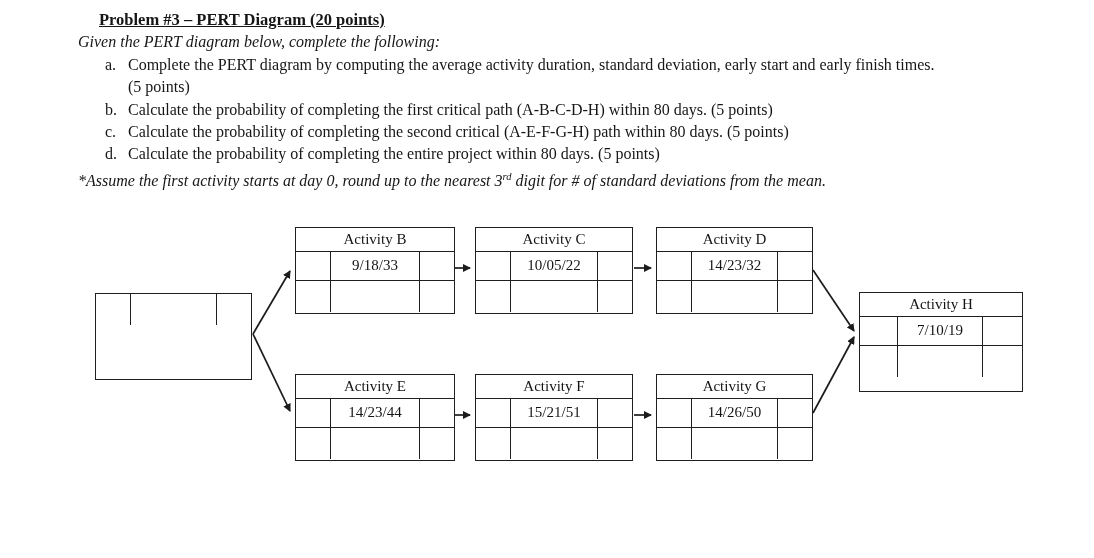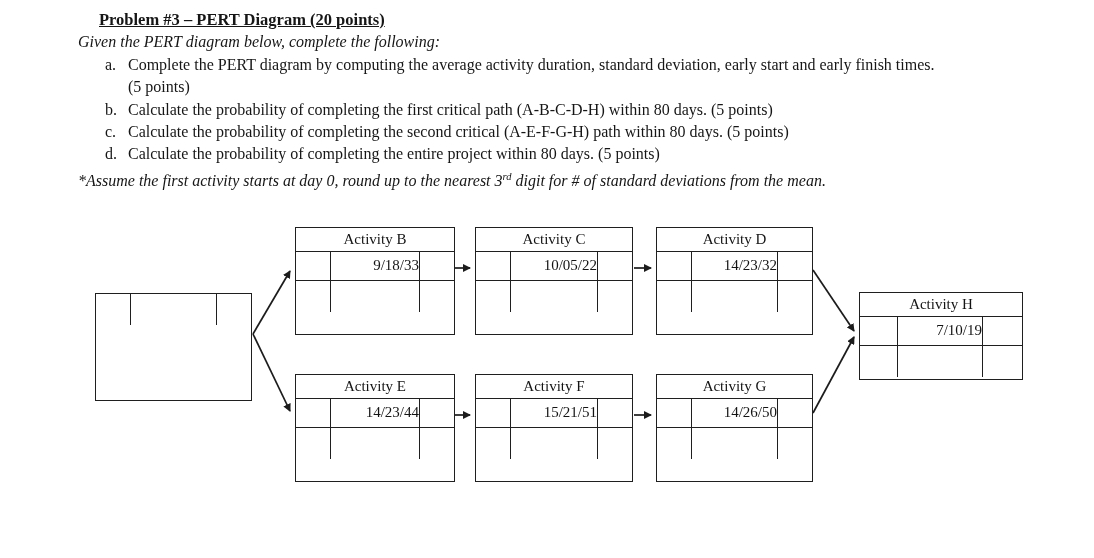--- a/index.html
+++ b/index.html
@@ -14,31 +14,31 @@
   .line { font-size:16px; line-height:22.4px;font-style:italic; }
   .title-line { font-size:16.5px; line-height:22.4px; }
   .title-line span { font-weight:bold; text-decoration:underline;margin-left:21px; }
   .li { display:flex; margin-left:27px; }
   .li .marker { width:23px; flex:none; font-size:16px; line-height:22.4px; }
   .li .txt { flex:1; font-size:16px; line-height:22.4px; }
   .note sup { font-size:10.5px; }
 
   
   .pert-box {
-    position:absolute; width:158px; height:108px;
+    position:absolute; width:158px; height:87px;
     border:1.6px solid #1f1f1f; background:#fff; font-size:15px; color:#141414;
   }
   .pert-box .ph {
     height:24px; border-bottom:1.6px solid #1f1f1f;
     text-align:center; line-height:23px;
   }
   .pert-box .pr { display:flex; height:29px; border-bottom:1.6px solid #1f1f1f; }
   .pert-box .pr2 { height:31px; border-bottom:none; }
   .pert-box .cl { width:35px; border-right:1.6px solid #1f1f1f; }
-  .pert-box .cm { flex:1; text-align:right; line-height:27px; }
+  .pert-box .cm { flex:1; text-align:center; line-height:27px; }
   .pert-box .cr { width:35px; border-left:1.6px solid #1f1f1f; }
 
   .overlay { position:absolute; left:0; top:0; pointer-events:none; }
   .overlay line { stroke:#1c1c1c; stroke-width:1.7; }
 </style>
 </head>
 <body>
 
 <div class="doc">
   <div class="title-line">
@@ -172,21 +172,21 @@
     <div class="cm">14/26/50</div>
     <div class="cr"></div>
   </div>
   <div class="pr pr2">
     <div class="cl"></div>
     <div class="cm"></div>
     <div class="cr"></div>
   </div>
 </div>
 
-<div class="pert-box" style="left:859px; top:292px; width:164px; height:88px;">
+<div class="pert-box" style="left:859px; top:292px; width:164px; height:100px;">
   <div class="ph">Activity H</div>
   <div class="pr">
     <div class="cl" style="width:38px;"></div>
     <div class="cm">7/10/19</div>
     <div class="cr" style="width:40px;"></div>
   </div>
   <div class="pr pr2">
     <div class="cl" style="width:38px;"></div>
     <div class="cm"></div>
     <div class="cr" style="width:40px;"></div>

